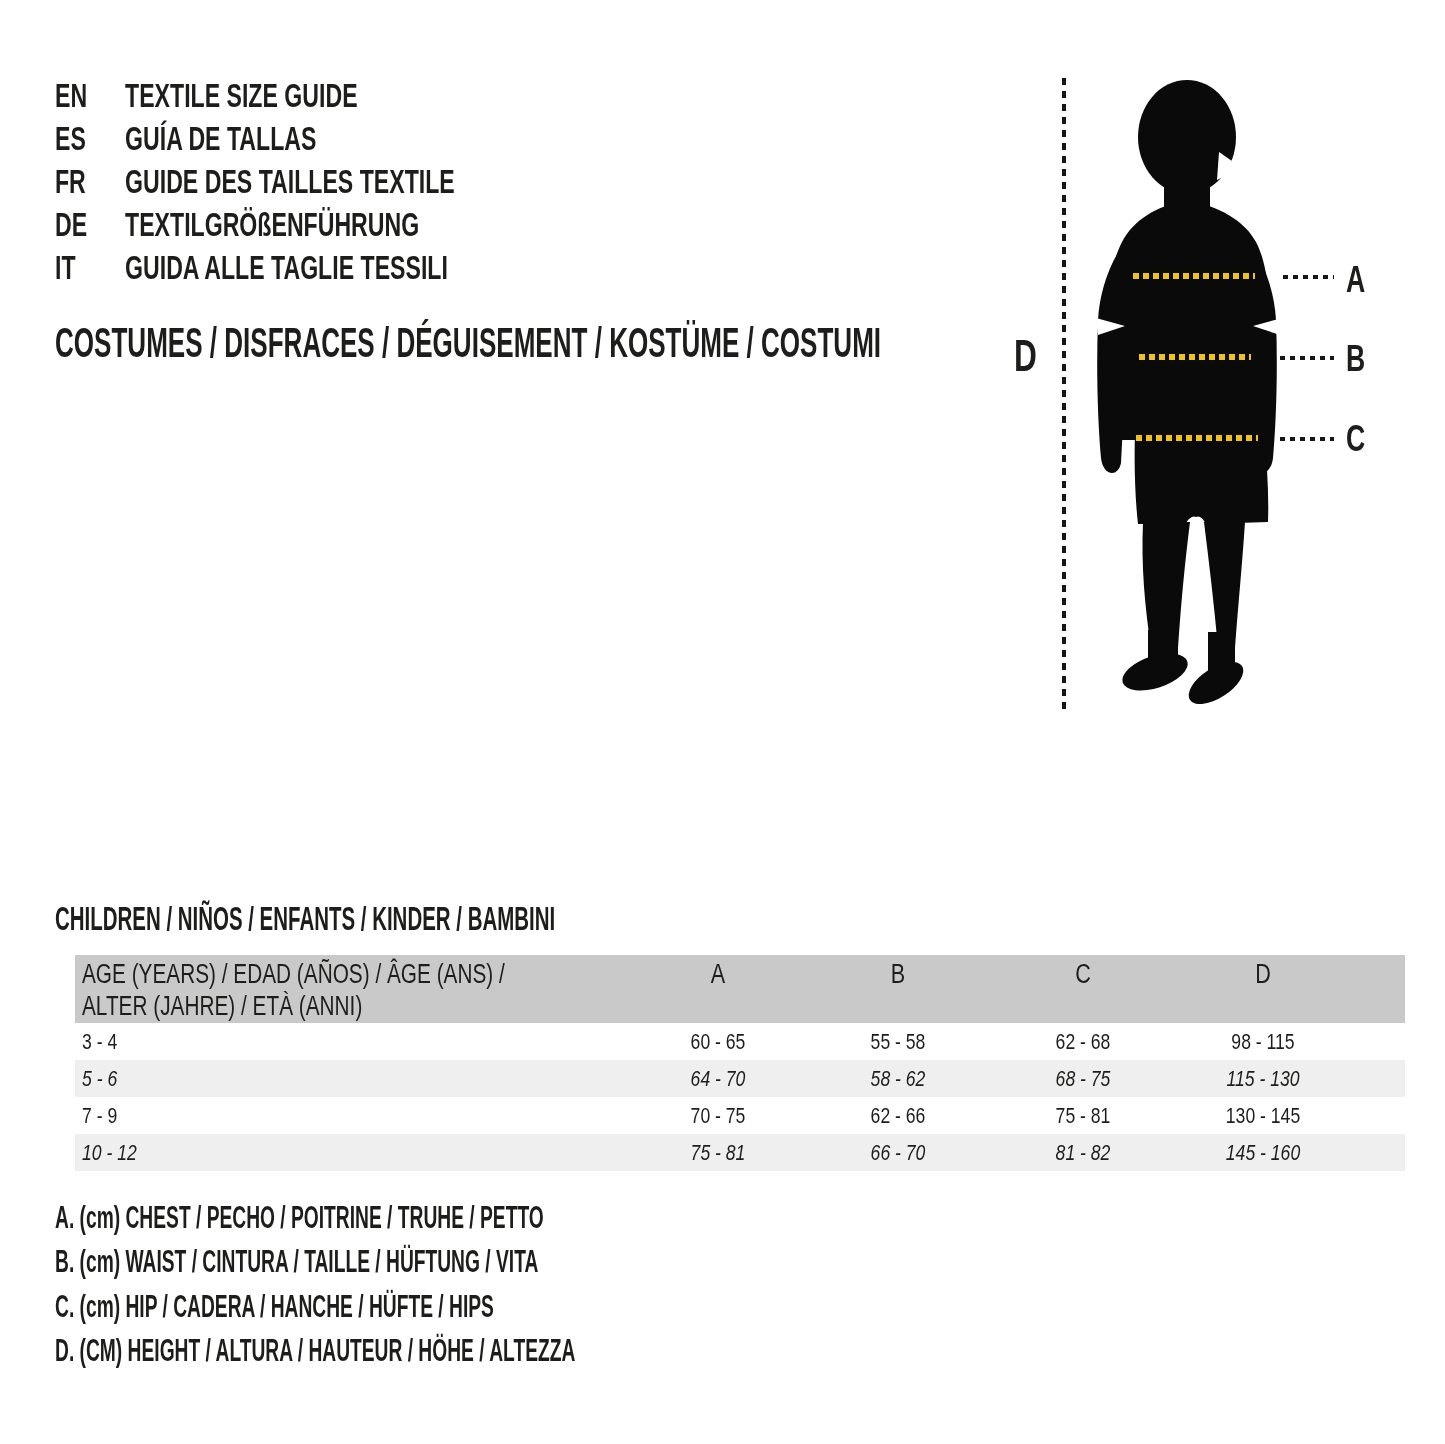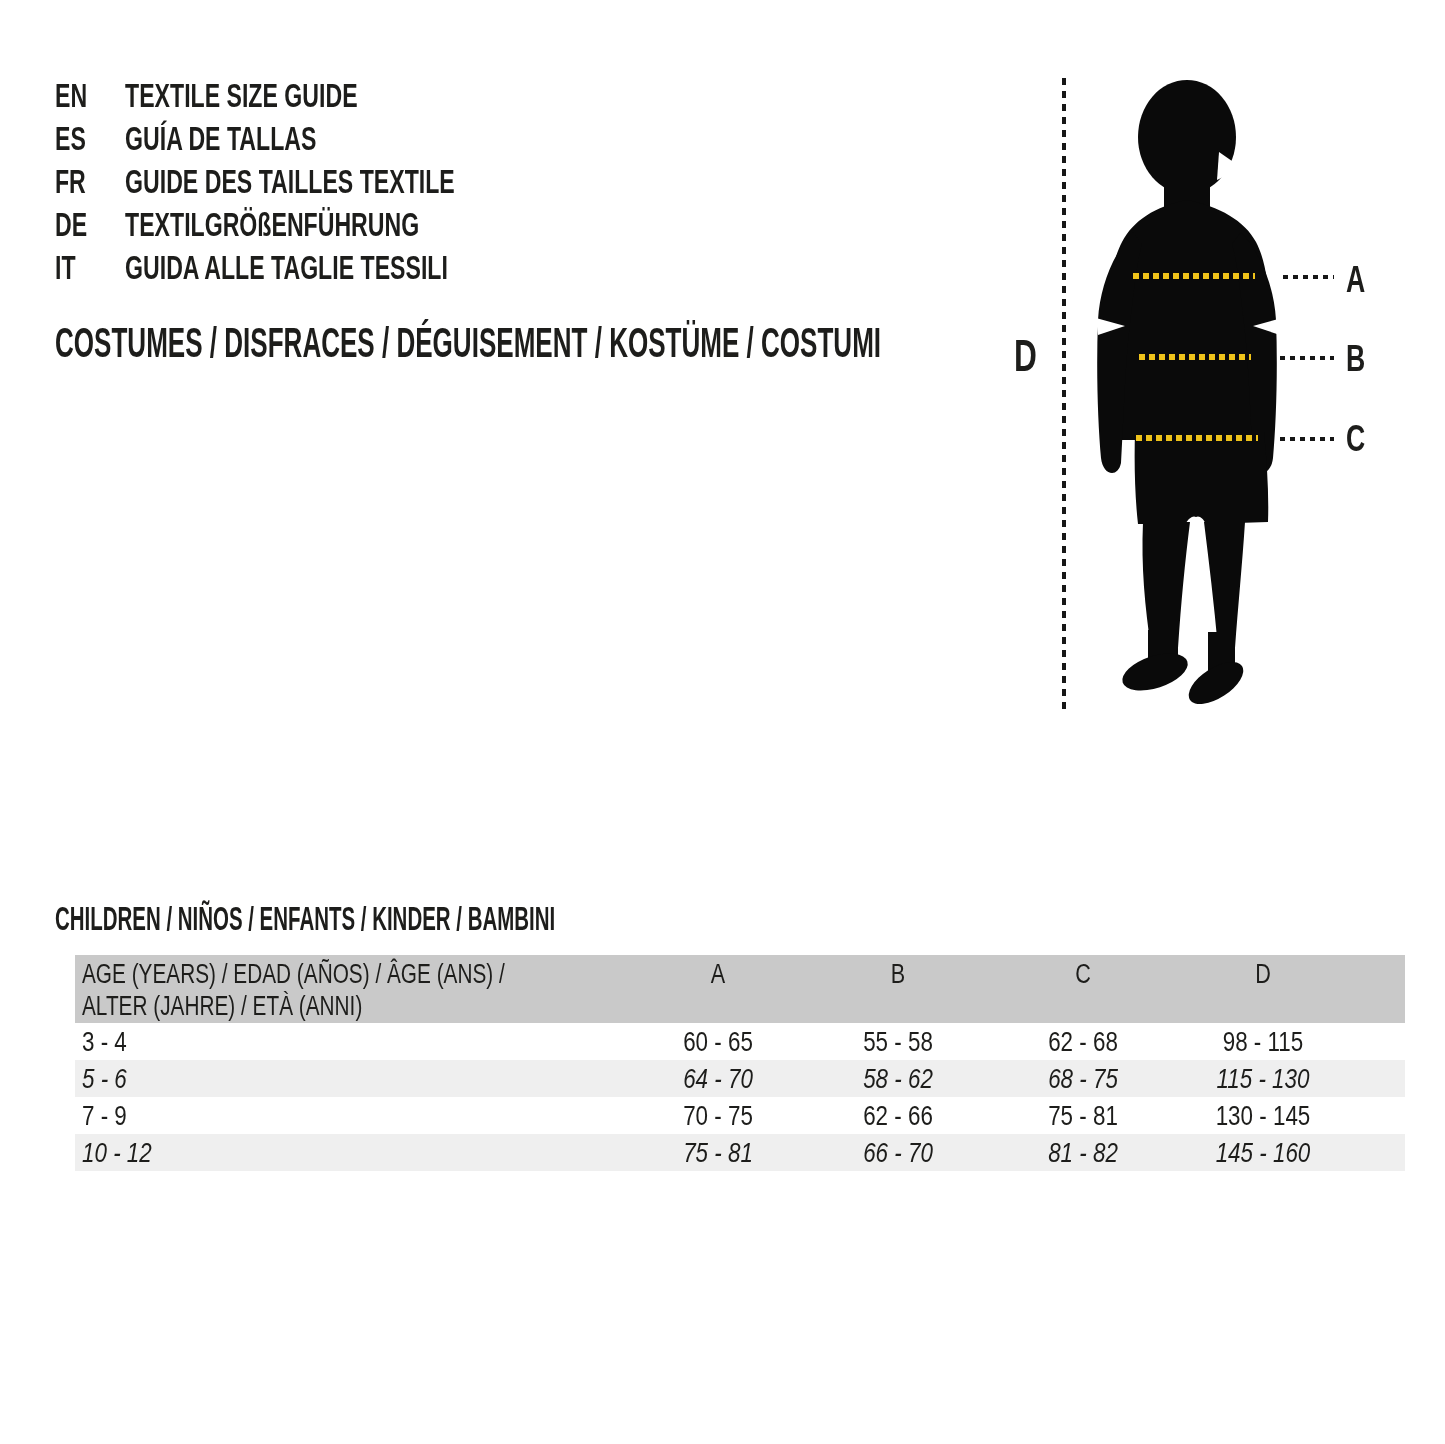--- a/index.html
+++ b/index.html
@@ -35,21 +35,21 @@
   .children-title{position:absolute;left:55px;top:899px;font-size:33px;font-weight:bold;
             line-height:40px;transform:scaleX(0.62);transform-origin:left top;white-space:nowrap;}
 
   
   .size-table{position:absolute;left:55px;top:955px;width:1330px;margin-left:20px;}
   .thead{position:relative;height:68px;background:var(--head-bg,#c9c9c9);}
   .thead-age{position:absolute;left:7px;top:3px;font-size:27px;line-height:32px;
              transform:scaleX(0.77);transform-origin:left top;white-space:nowrap;}
   .col-letter{position:absolute;top:3px;width:60px;font-size:27px;line-height:32px;text-align:center;
               transform:scaleX(0.8);}
-  .trow{position:relative;height:37px;line-height:37px;font-size:28px;}
+  .trow{position:relative;height:37px;line-height:37px;font-size:22px;}
   .trow.alt{background:var(--alt-bg,#efefef);font-style:italic;}
   .trow .age{position:absolute;left:7px;top:0;transform:scaleX(0.8);transform-origin:left center;white-space:nowrap;}
   .cell{position:absolute;top:0;width:200px;text-align:center;transform:scaleX(0.8);}
   .c-a{left:543px;} .c-b{left:723px;} .c-c{left:908px;} .c-d{left:1088px;}
   .l-a{left:613px;} .l-b{left:793px;} .l-c{left:978px;} .l-d{left:1158px;}
 
   
   .legend{position:absolute;left:55px;top:1196px;}
   .legend-line{height:44.3px;line-height:44.3px;font-size:31px;font-weight:bold;
                transform:scaleX(0.62);transform-origin:left top;white-space:nowrap;}
@@ -157,14 +157,20 @@
     </div>
     <div class="trow alt">
       <span class="age">10 - 12</span>
       <span class="cell c-a">75 - 81</span>
       <span class="cell c-b">66 - 70</span>
       <span class="cell c-c">81 - 82</span>
       <span class="cell c-d">145 - 160</span>
     </div>
   </div>
 
+  <div class="legend">
+    <div class="legend-line">A. (cm) CHEST / PECHO / POITRINE / TRUHE / PETTO</div>
+    <div class="legend-line">B. (cm) WAIST / CINTURA / TAILLE / HÜFTUNG / VITA</div>
+    <div class="legend-line">C. (cm) HIP / CADERA / HANCHE / HÜFTE / HIPS</div>
+    <div class="legend-line">D. (CM) HEIGHT / ALTURA / HAUTEUR / HÖHE / ALTEZZA</div>
+  </div>
 
 </div>
 
 </body></html>

